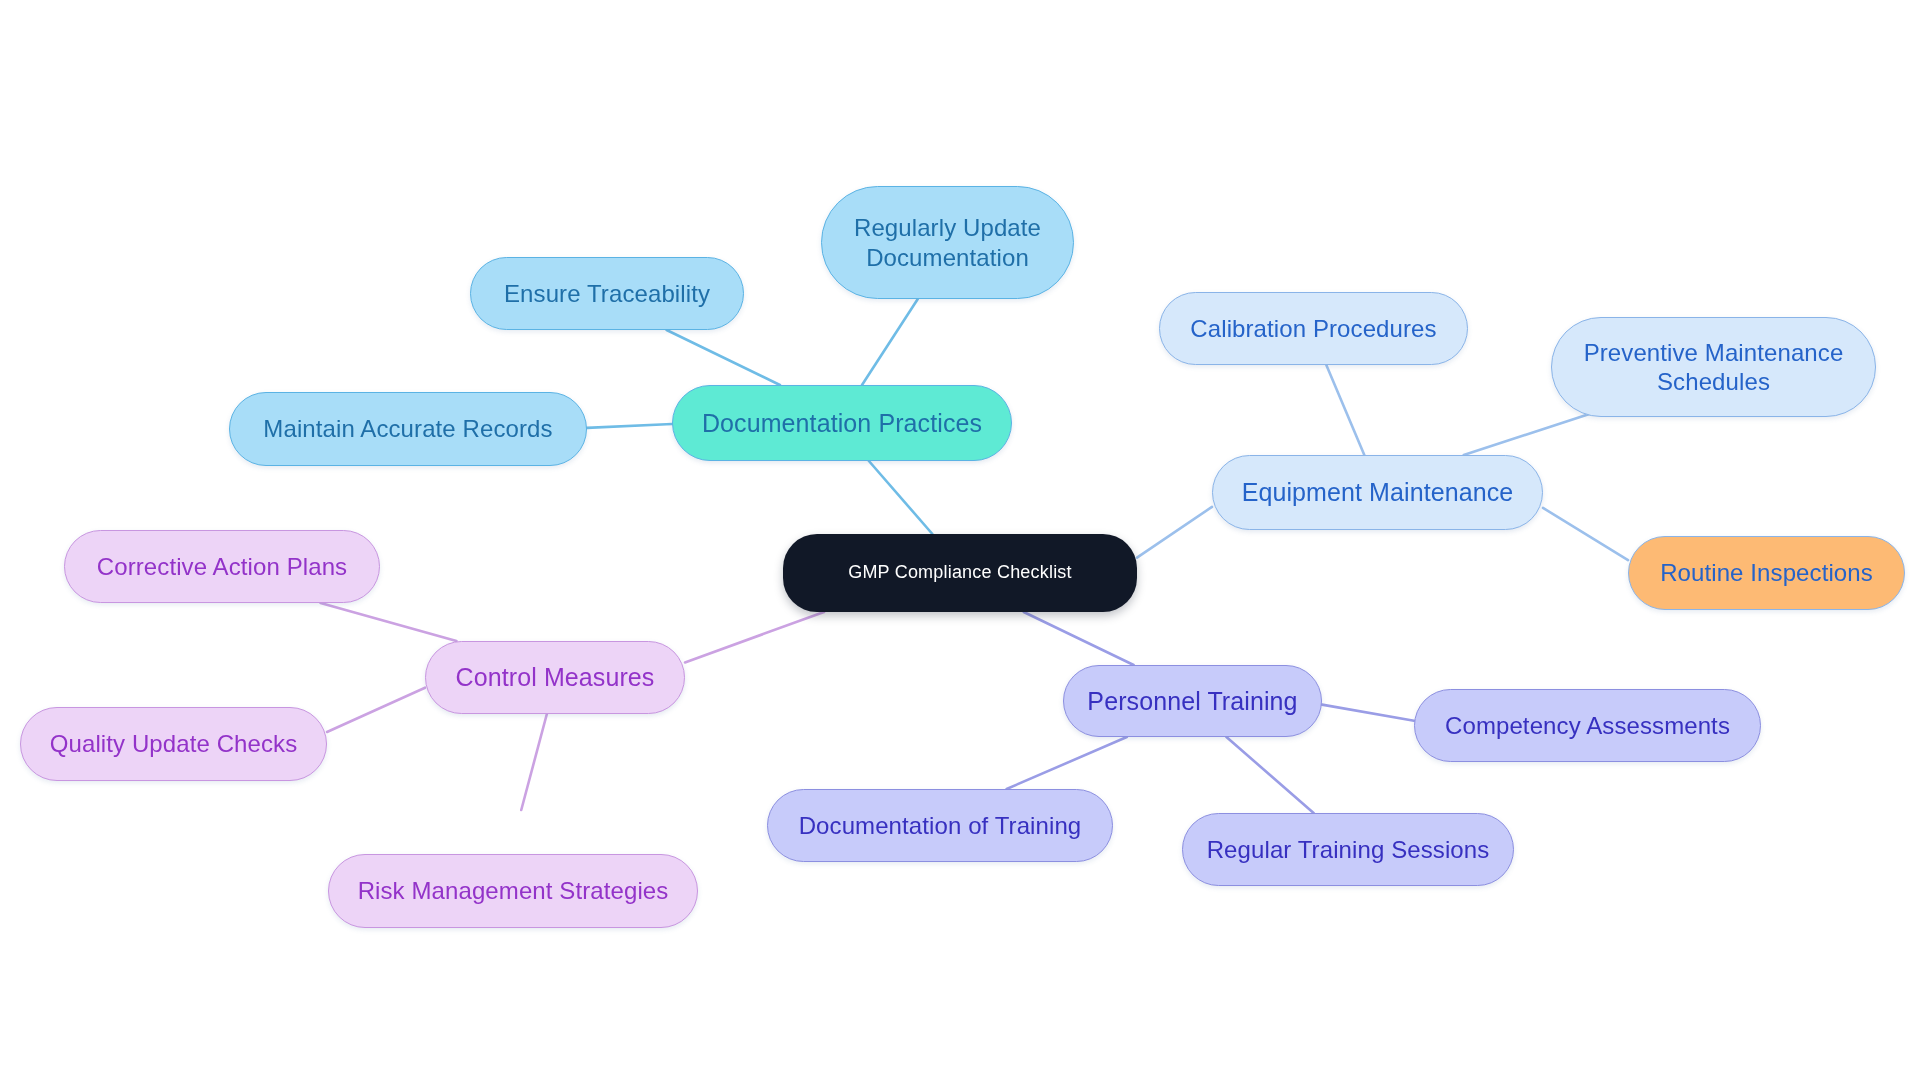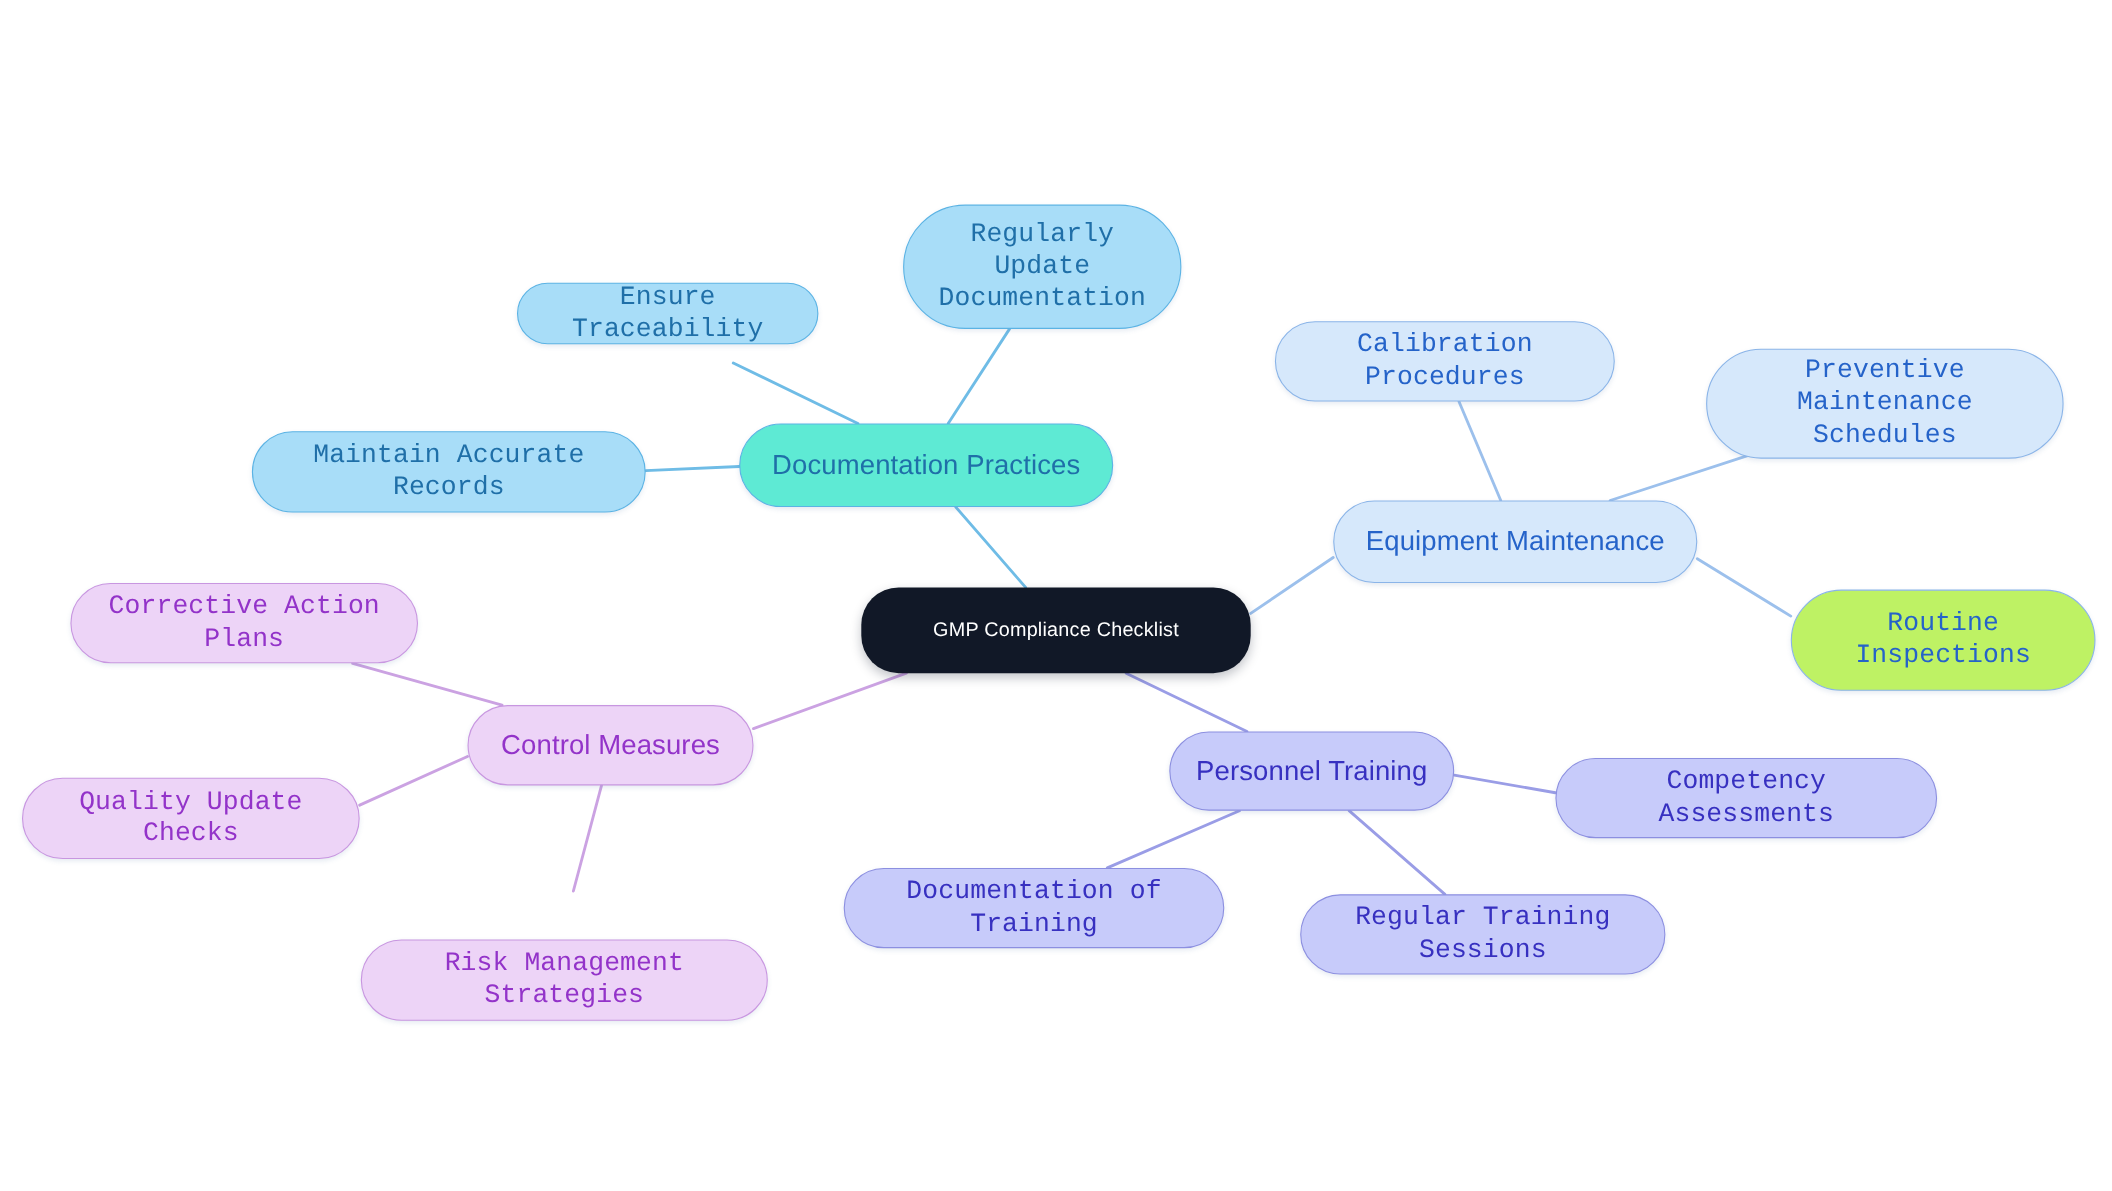--- a/index.html
+++ b/index.html
@@ -49,21 +49,20 @@
     font-size: 18px;
     letter-spacing: 0.2px;
   }
   .node.branch {
     font-size: 25px;
     box-shadow: 0 2px 5px rgba(80,110,160,0.16);
   }
   .node.leaf {
     font-size: 24px;
     box-shadow: 0 2px 5px rgba(80,110,160,0.14);
-    font-family: Liberation Mono, monospace;
   }
 </style>
 </head>
 <body>
 
 <div id="canvas">
   <svg id="edges" viewBox="0 0 1920 1083">
       <line x1="932.388" y1="534" x2="868.904" y2="461" stroke="#6FBCE6" stroke-width="2.6" stroke-linecap="round"></line>
       <line x1="861.9894736842106" y1="385" x2="917.7788088642659" y2="299" stroke="#6FBCE6" stroke-width="2.6" stroke-linecap="round"></line>
       <line x1="779.9382239382239" y1="385" x2="666.6119691119691" y2="330" stroke="#6FBCE6" stroke-width="2.6" stroke-linecap="round"></line>
@@ -79,27 +78,27 @@
       <line x1="823.9665071770335" y1="612" x2="685" y2="662.4055555555556" stroke="#CBA2E2" stroke-width="2.6" stroke-linecap="round"></line>
       <line x1="456.45" y1="641" x2="320.55" y2="603" stroke="#CBA2E2" stroke-width="2.6" stroke-linecap="round"></line>
       <line x1="425" y1="687.697247706422" x2="327" y2="731.9594036697248" stroke="#CBA2E2" stroke-width="2.6" stroke-linecap="round"></line>
       <line x1="546.8601769911504" y1="714" x2="521.2513274336284" y2="810" stroke="#CBA2E2" stroke-width="2.6" stroke-linecap="round"></line>
     </svg>
   <div id="nodes">
       <div class="node root" style="left: 783px; top: 534px; width: 354px; height: 78px; background: rgb(17, 24, 39); border-color: rgb(17, 24, 39); color: rgb(255, 255, 255);">GMP Compliance Checklist</div>
       <div class="node branch" style="left: 672px; top: 385px; width: 340px; height: 76px; background: #5eead4; border-color: rgb(91, 179, 228); color: rgb(31, 111, 168);">Documentation Practices</div>
       <div class="node leaf" style="left: 821px; top: 186px; width: 253px; height: 113px; background: rgb(168, 221, 248); border-color: rgb(91, 179, 228); color: rgb(31, 111, 168);">Regularly Update
 Documentation</div>
-      <div class="node leaf" style="left: 470px; top: 257px; width: 274px; height: 56px; background: rgb(168, 221, 248); border-color: rgb(91, 179, 228); color: rgb(31, 111, 168);">Ensure Traceability</div>
+      <div class="node leaf" style="left: 470px; top: 257px; width: 274px; height: 73px; background: rgb(168, 221, 248); border-color: rgb(91, 179, 228); color: rgb(31, 111, 168);">Ensure Traceability</div>
       <div class="node leaf" style="left: 229px; top: 392px; width: 358px; height: 74px; background: rgb(168, 221, 248); border-color: rgb(91, 179, 228); color: rgb(31, 111, 168);">Maintain Accurate Records</div>
       <div class="node branch" style="left: 1212px; top: 455px; width: 331px; height: 75px; background: rgb(214, 232, 251); border-color: rgb(138, 180, 232); color: rgb(37, 99, 201);">Equipment Maintenance</div>
       <div class="node leaf" style="left: 1159px; top: 292px; width: 309px; height: 73px; background: rgb(214, 232, 251); border-color: rgb(138, 180, 232); color: rgb(37, 99, 201);">Calibration Procedures</div>
       <div class="node leaf" style="left: 1551px; top: 317px; width: 325px; height: 100px; background: rgb(214, 232, 251); border-color: rgb(138, 180, 232); color: rgb(37, 99, 201);">Preventive Maintenance
 Schedules</div>
-      <div class="node leaf" style="left: 1628px; top: 536px; width: 277px; height: 92px; background: #bef264; border-color: rgb(138, 180, 232); color: rgb(37, 99, 201);">Routine Inspections</div>
+      <div class="node leaf" style="left: 1628px; top: 536px; width: 277px; height: 74px; background: #fdba74; border-color: rgb(138, 180, 232); color: rgb(37, 99, 201);">Routine Inspections</div>
       <div class="node branch" style="left: 1063px; top: 665px; width: 259px; height: 72px; background: rgb(199, 203, 250); border-color: rgb(140, 143, 224); color: rgb(55, 48, 192);">Personnel Training</div>
       <div class="node leaf" style="left: 1414px; top: 689px; width: 347px; height: 73px; background: rgb(199, 203, 250); border-color: rgb(140, 143, 224); color: rgb(55, 48, 192);">Competency Assessments</div>
       <div class="node leaf" style="left: 767px; top: 789px; width: 346px; height: 73px; background: rgb(199, 203, 250); border-color: rgb(140, 143, 224); color: rgb(55, 48, 192);">Documentation of Training</div>
       <div class="node leaf" style="left: 1182px; top: 813px; width: 332px; height: 73px; background: rgb(199, 203, 250); border-color: rgb(140, 143, 224); color: rgb(55, 48, 192);">Regular Training Sessions</div>
       <div class="node branch" style="left: 425px; top: 641px; width: 260px; height: 73px; background: rgb(237, 212, 247); border-color: rgb(200, 150, 224); color: rgb(147, 51, 201);">Control Measures</div>
       <div class="node leaf" style="left: 64px; top: 530px; width: 316px; height: 73px; background: rgb(237, 212, 247); border-color: rgb(200, 150, 224); color: rgb(147, 51, 201);">Corrective Action Plans</div>
       <div class="node leaf" style="left: 20px; top: 707px; width: 307px; height: 74px; background: rgb(237, 212, 247); border-color: rgb(200, 150, 224); color: rgb(147, 51, 201);">Quality Update Checks</div>
       <div class="node leaf" style="left: 328px; top: 810px; width: 370px; height: 74px; background: rgb(237, 212, 247); border-color: rgb(200, 150, 224); color: rgb(147, 51, 201); margin-top: 44px;">Risk Management Strategies</div>
     </div>
 </div>

